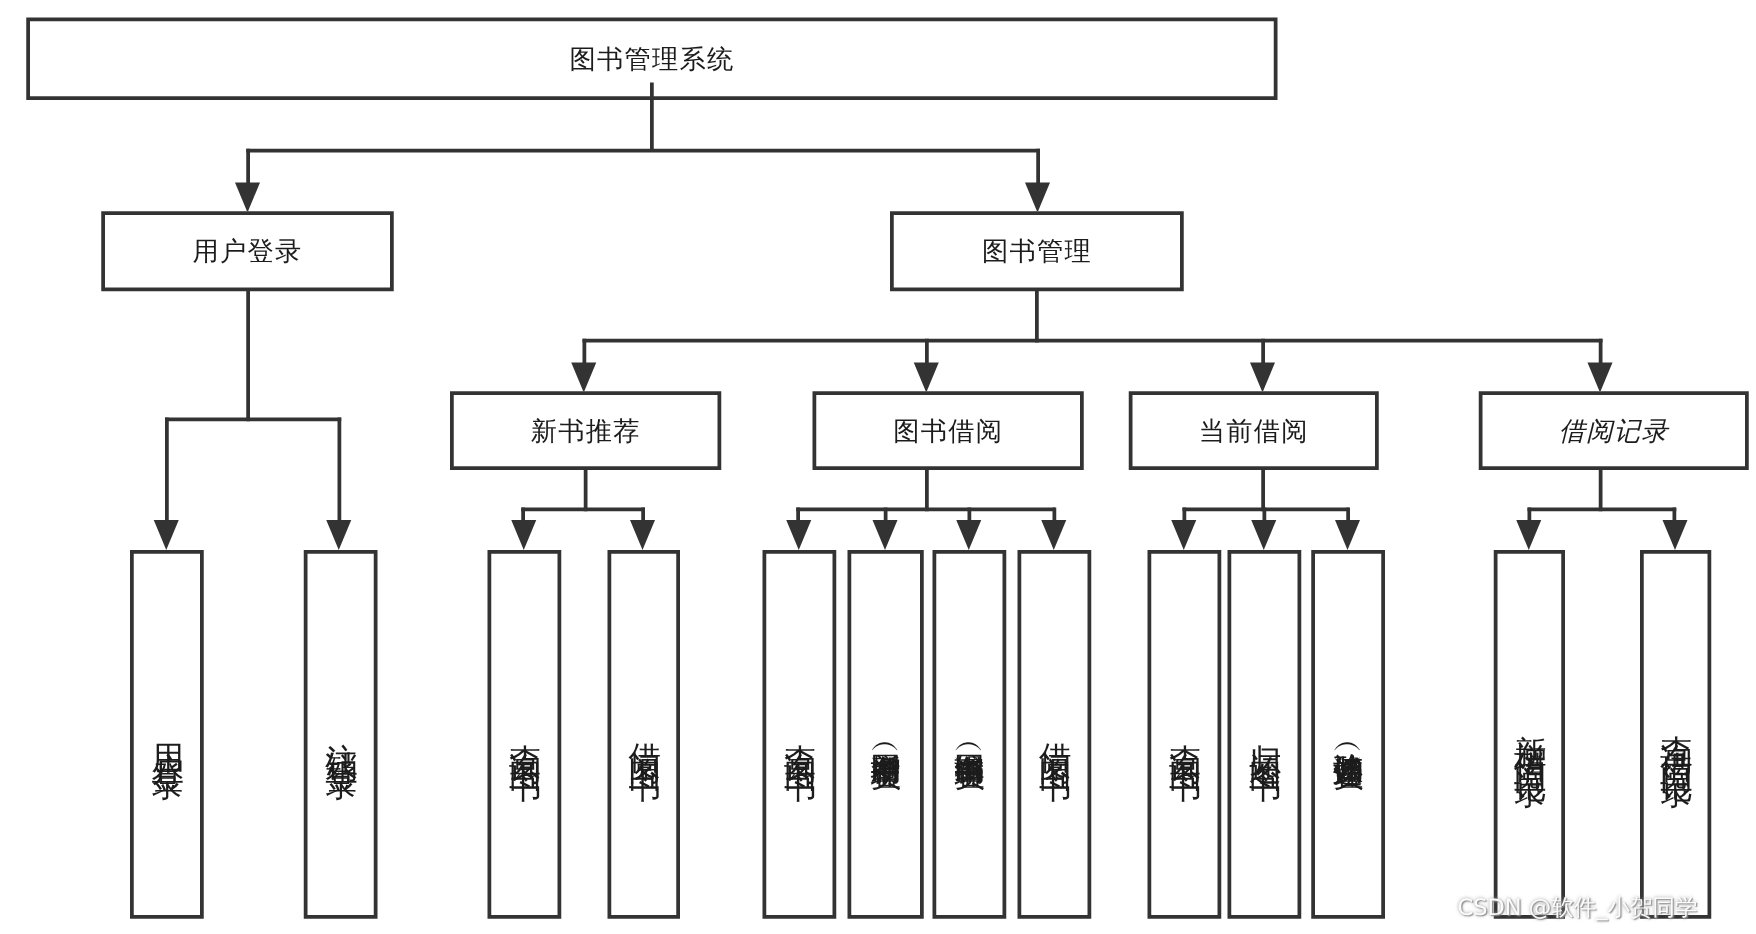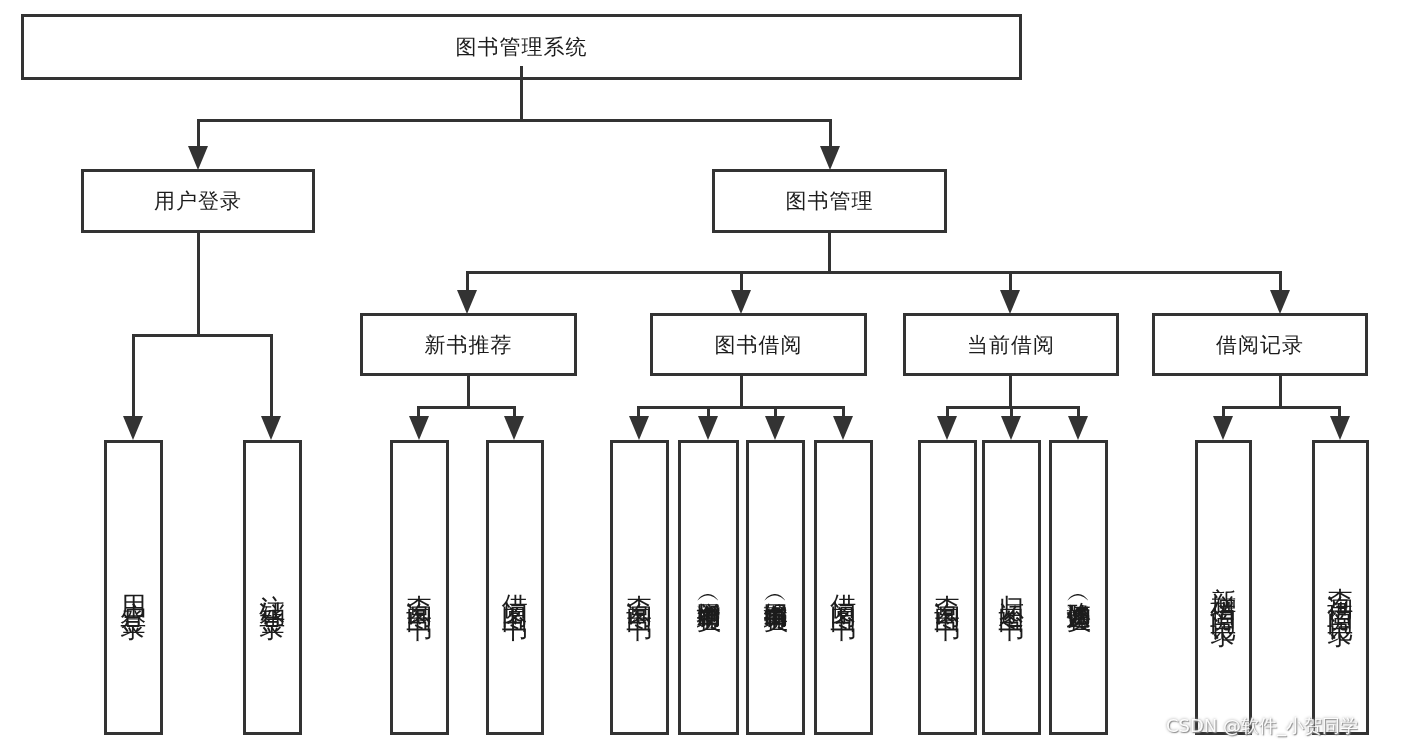--- a/index.html
+++ b/index.html
@@ -71,24 +71,24 @@
   <div class="arrow" style="left:1000px;top:290px;"></div>
   <div class="line" style="left:1279px;top:271px;width:3px;height:22px;"></div>
   <div class="arrow" style="left:1270px;top:290px;"></div>
 
   <div class="box" style="left:360px;top:313px;width:217px;height:63px;align-items:center;">
     <span class="hlabel">新书推荐</span>
   </div>
   <div class="box" style="left:633px;top:313px;width:217px;height:63px;margin-left:17px;">
     <span class="hlabel">图书借阅</span>
   </div>
-  <div class="box" style="left:903px;top:313px;width:216px;height:63px;">
+  <div class="box" style="left:903px;top:313px;width:200px;height:63px;">
     <span class="hlabel">当前借阅</span>
   </div>
-  <div class="box" style="left:1152px;top:313px;width:216px;height:63px;">
+  <div class="box" style="left:1183px;top:313px;width:216px;height:63px;font-style:italic;">
     <span class="hlabel">借阅记录</span>
   </div>
 
   <div class="line" style="left:467px;top:375px;width:3px;height:34px;"></div>
   <div class="line" style="left:417px;top:406px;width:99px;height:3px;"></div>
   <div class="line" style="left:417px;top:406px;width:3px;height:12px;"></div>
   <div class="arrow" style="left:409px;top:416px;"></div>
   <div class="line" style="left:513px;top:406px;width:3px;height:12px;"></div>
   <div class="arrow" style="left:504px;top:416px;"></div>
 

